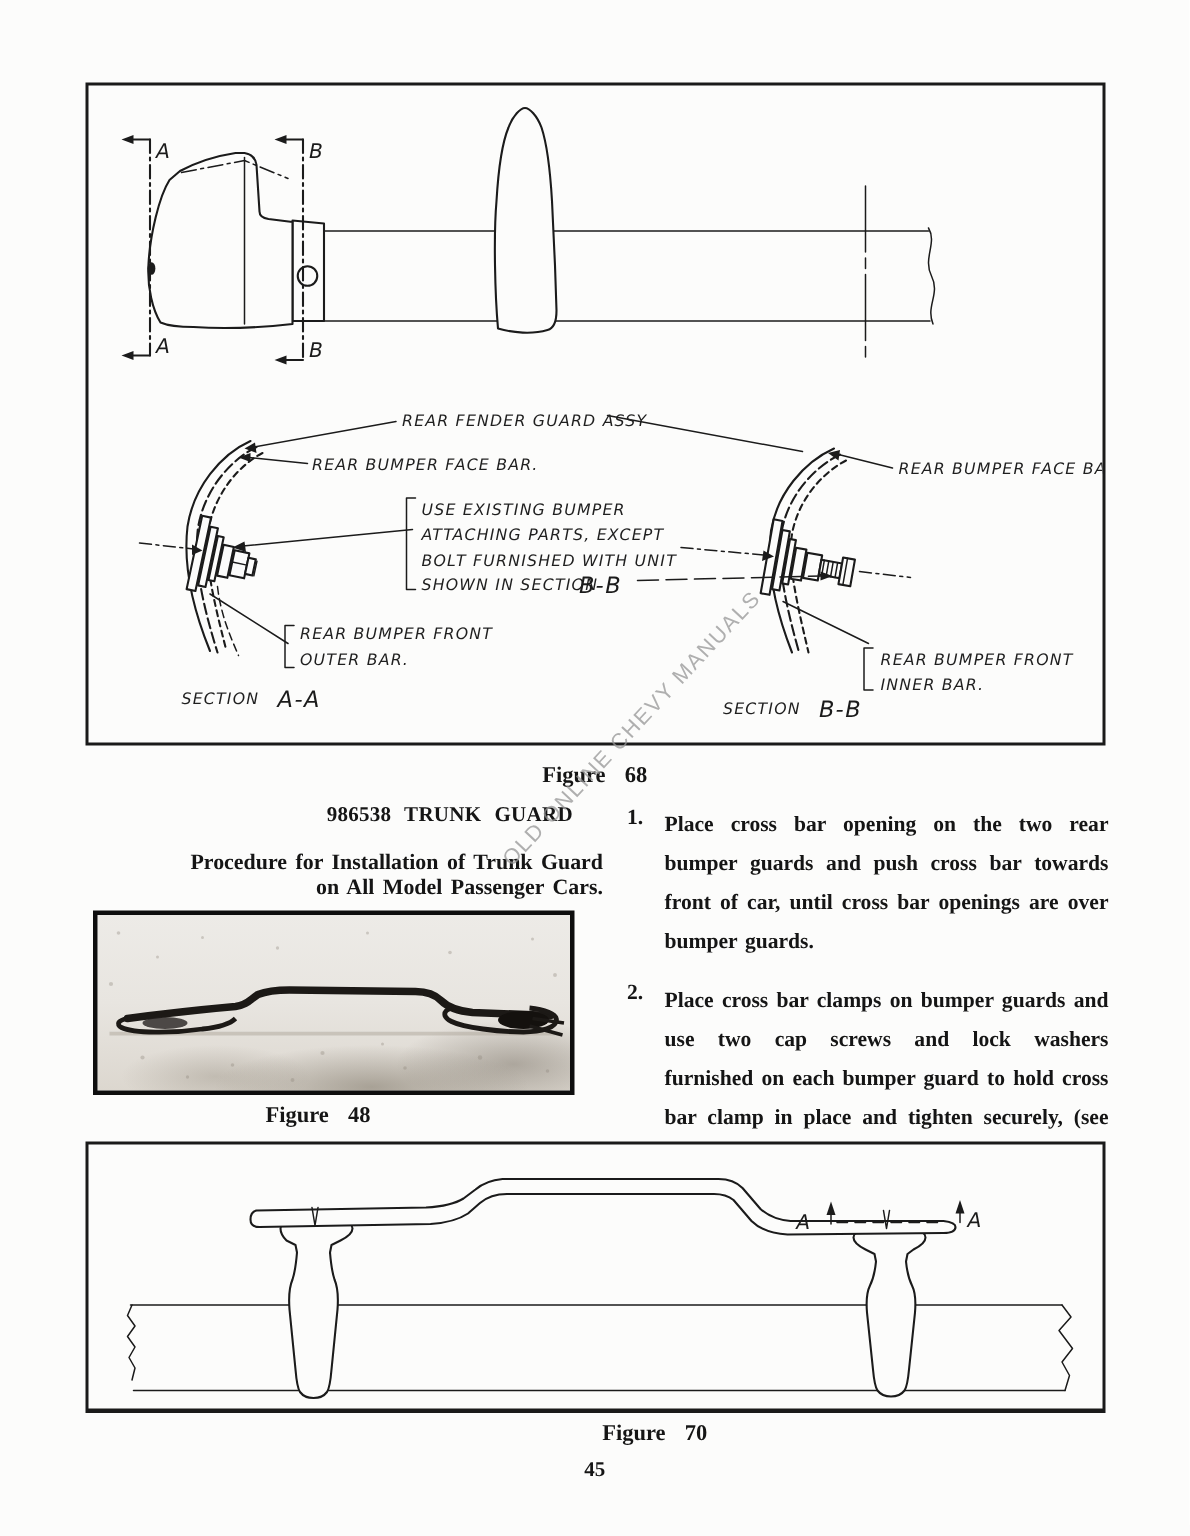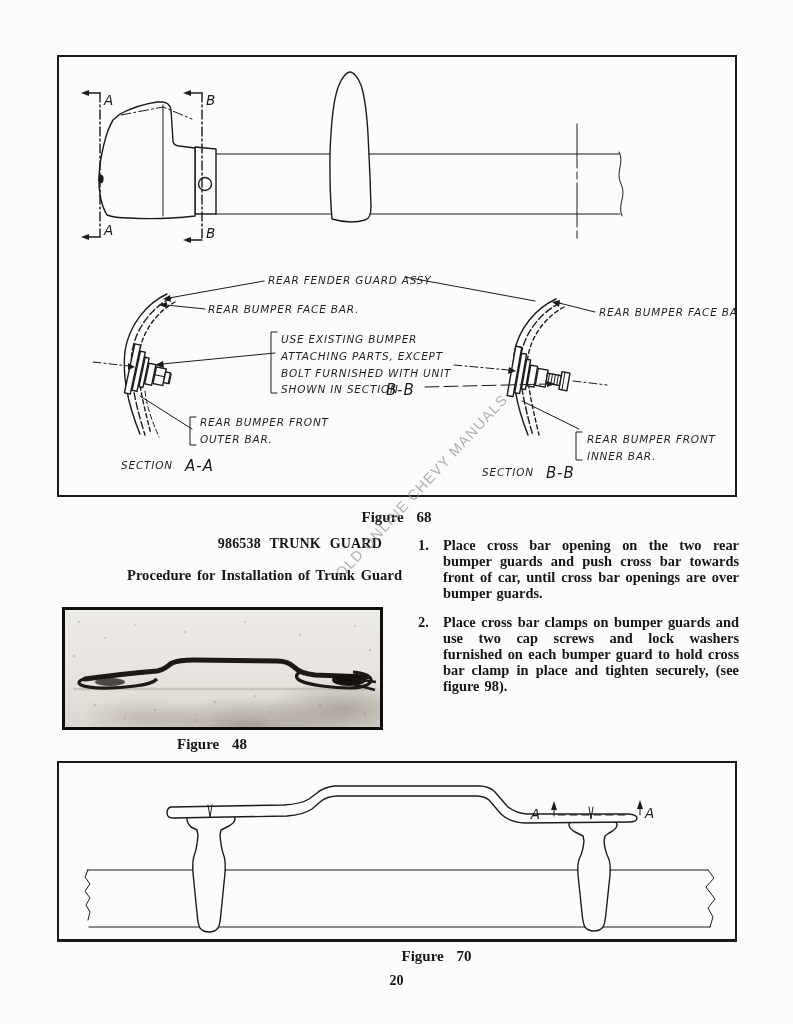--- a/index.html
+++ b/index.html
@@ -24,21 +24,21 @@
       letter-spacing:1px;fill:#1b1b1b;}
   .hlmark{font-family:"DejaVu Sans",sans-serif;font-style:italic;font-size:13.5px;fill:#1b1b1b;}
   .caption{position:absolute;font-weight:bold;font-size:15px;text-align:center;word-spacing:9px;}
   .heading{position:absolute;left:62px;top:536px;width:320px;text-align:right;
            font-weight:bold;font-size:14px;word-spacing:5px;letter-spacing:.2px;}
   .procedure{position:absolute;left:42px;top:567px;width:360px;text-align:right;
              font-weight:bold;font-size:14.6px;line-height:17px;word-spacing:2px;}
   .steps{position:absolute;left:418px;top:537px;width:321px;}
   .step{display:flex;margin-bottom:13px;}
   .step .num{width:25px;font-weight:bold;font-size:14.4px;flex:none;}
-  .step .txt{flex:1;font-weight:bold;font-size:14.4px;line-height:16px;
+  .step .txt{flex:1;font-weight:bold;font-size:14.4px;line-height:26px;
              text-align:justify;word-spacing:1.5px;}
   .flatrate{position:absolute;left:418px;top:737px;width:321px;font-weight:bold;
             font-size:14.4px;word-spacing:1.5px;}
   .pagenum{position:absolute;left:0;top:973px;width:100%;text-align:center;
            font-weight:bold;font-size:14px;}
   .watermark{position:absolute;left:308px;top:498px;width:190px;text-align:center;
              transform:rotate(-47deg);font-family:"Liberation Sans",sans-serif;
              font-size:14.5px;letter-spacing:1.2px;color:rgba(150,150,150,.75);
              white-space:nowrap;pointer-events:none;z-index:6;}
   .photo-svg{position:absolute;left:0;top:0;}
@@ -152,20 +152,21 @@
       <text class="hl" x="423" y="419">SECTION</text>
       <text class="hlbig" x="487" y="421">B-B</text>
     </svg>
   </div>
 
   <div class="caption" style="left:0;top:509px;width:793px;">Figure 68</div>
 
   <div class="heading">986538 TRUNK GUARD</div>
   <div class="procedure">
     <div>Procedure for Installation of Trunk Guard</div>
+    <div>on All Model Passenger Cars.</div>
   </div>
 
   <div class="figbox fig69">
     <svg class="photo-svg" viewBox="0 0 315 117" width="315" height="117">
 
       <g fill="#8d857a" opacity=".35">
         <circle cx="14" cy="12" r="1.2"></circle>
           <circle cx="40" cy="28" r="1"></circle>
           <circle cx="9" cy="46" r="1.4"></circle>
         <circle cx="70" cy="15" r="1"></circle>
@@ -234,17 +235,17 @@
       <path class="ink thin" d="M499,52 H570" stroke-dasharray="7 5"></path>
       <path class="ink thin" d="M581,40 V52"></path>
         <polygon points="581,37 578,46 584,46" fill="#1b1b1b"></polygon>
       <text class="hlmark" x="481" y="56" text-anchor="end">A</text>
       <text class="hlmark" x="586" y="55">A</text>
     </svg>
   </div>
 
   <div class="caption" style="left:0;top:948px;width:793px;margin-left:40px;">Figure 70</div>
 
-  <div class="pagenum">20</div>
+  <div class="pagenum">45</div>
 
   <div class="watermark">OLD ONLINE CHEVY MANUALS</div>
 
 </div>
 
 </body></html>

